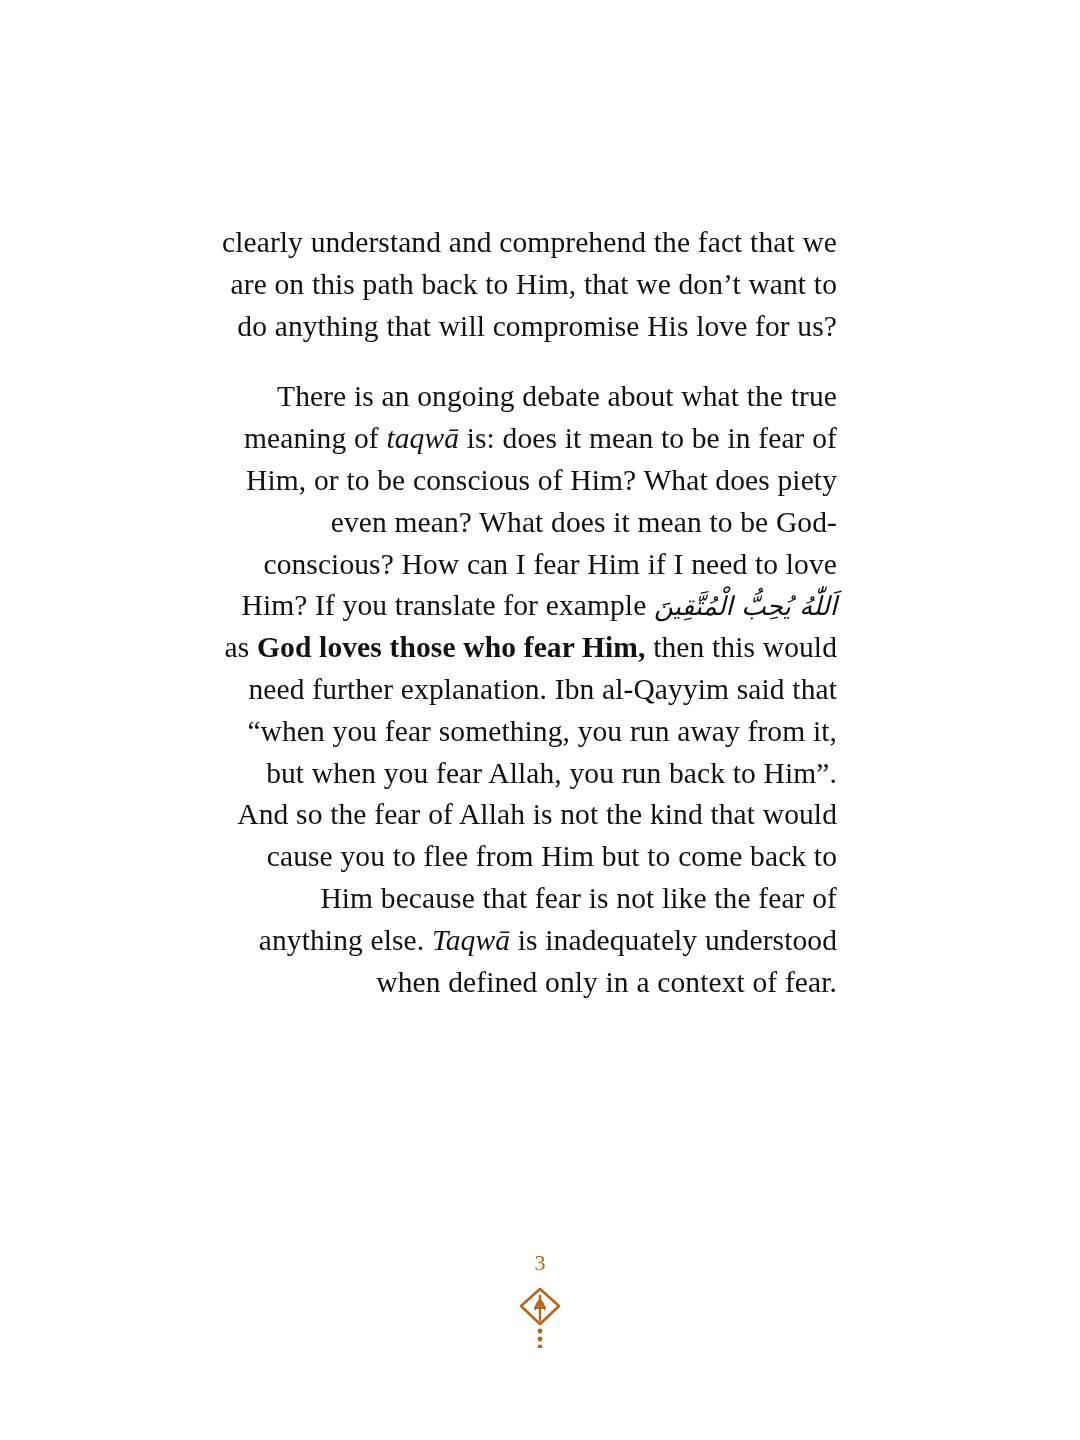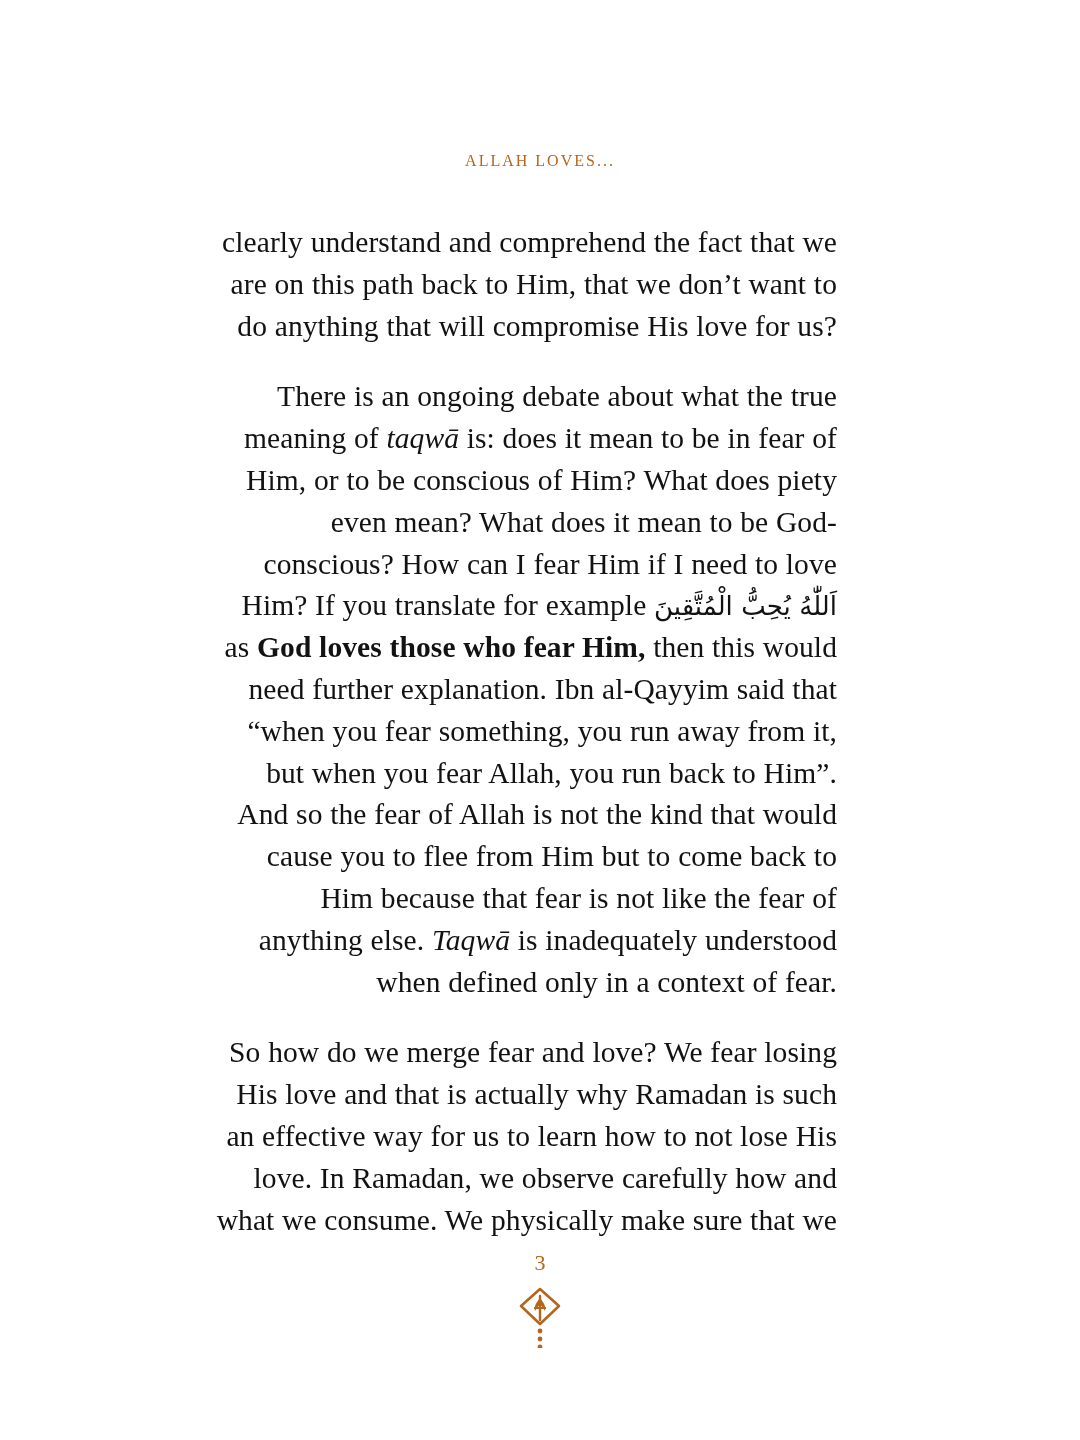--- a/index.html
+++ b/index.html
@@ -54,20 +54,21 @@
 
   .it { font-style: italic; margin-top: 36px; }
   .bi { font-weight: 700; }
 
   .arabic {
     font-family: "DejaVu Sans", "Liberation Sans", sans-serif;
     direction: rtl;
     unicode-bidi: isolate;
     font-size: 26px;
     line-height: 1;
+    font-style: italic;
   }
 
   
   .folio {
     position: absolute;
     top: 1250px;
     left: 0;
     width: 1080px;
     text-align: center;
     font-family: "Liberation Serif", "DejaVu Serif", serif;
@@ -82,26 +83,24 @@
     text-align: center;
     line-height: 0;
   }
   .ornament svg { display: inline-block; }
 </style>
 </head>
 <body>
 
 <div class="page">
 
-  <div class="running-head">ALLAH LOVES...</div>
 
   <div class="text-block">
     <p class="para">clearly understand and comprehend the fact that we are on this path back to Him, that we don’t want to do anything that will compromise His love for us?</p>
     <p class="para">There is an ongoing debate about what the true meaning of <span class="it">taqwā</span> is: does it mean to be in fear of Him, or to be conscious of Him? What does piety even mean? What does it mean to be God-conscious? How can I fear Him if I need to love Him? If you translate for example <span class="arabic">اَللّٰهُ يُحِبُّ الْمُتَّقِينَ</span> as <span class="bi">God loves those who fear Him,</span> then this would need further explanation. Ibn al-Qayyim said that “when you fear something, you run away from it, but when you fear Allah, you run back to Him”. And so the fear of Allah is not the kind that would cause you to flee from Him but to come back to Him because that fear is not like the fear of anything else. <span class="it">Taqwā</span> is inadequately understood when defined only in a context of fear.</p>
-    <p class="para">So how do we merge fear and love? We fear losing His love and that is actually why Ramadan is such an effective way for us to learn how to not lose His love. In Ramadan, we observe carefully how and what we consume. We physically make sure that we</p>
   </div>
 
   <div class="folio">3</div>
 
   <div class="ornament">
     <svg width="46" height="62" viewBox="0 0 46 62">
 
       <path d="M23 3 L42 20 L23 38 L4 20 Z" fill="none" stroke="#b5651d" stroke-width="2.6" stroke-linejoin="round"></path>
 
       <path d="M23 10 L23 34" fill="none" stroke="#b5651d" stroke-width="2.4" stroke-linecap="round"></path>

